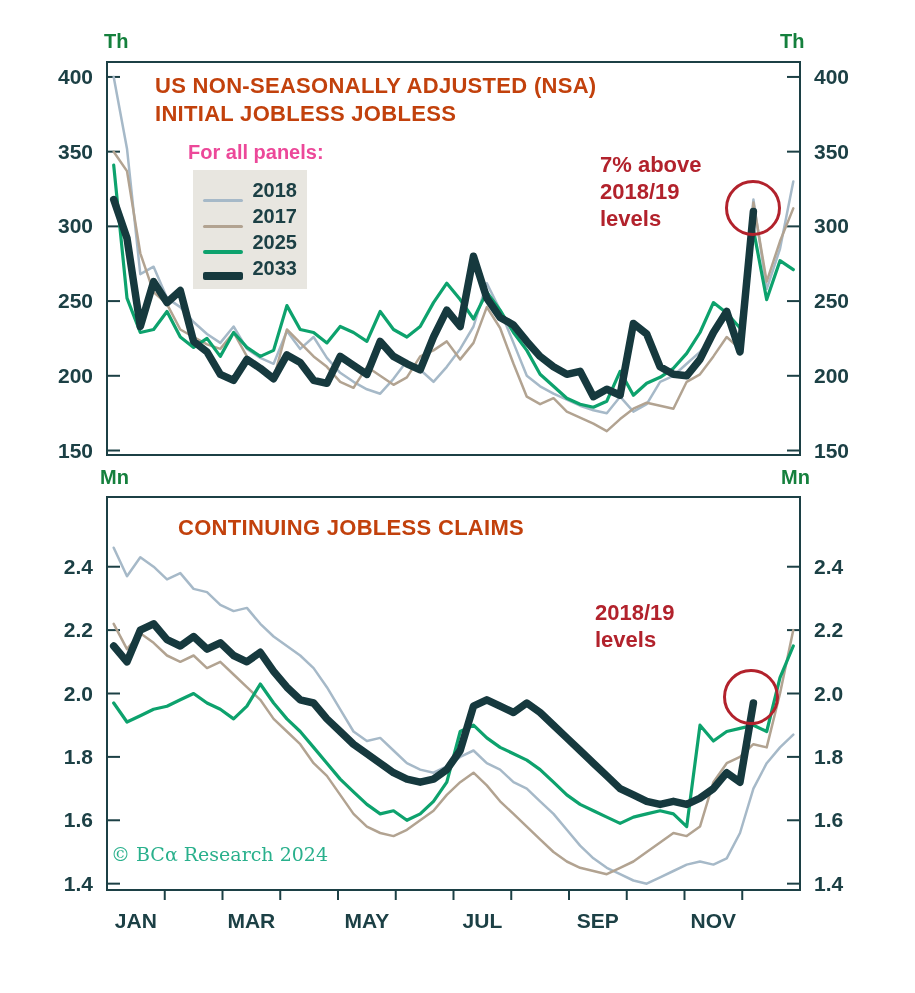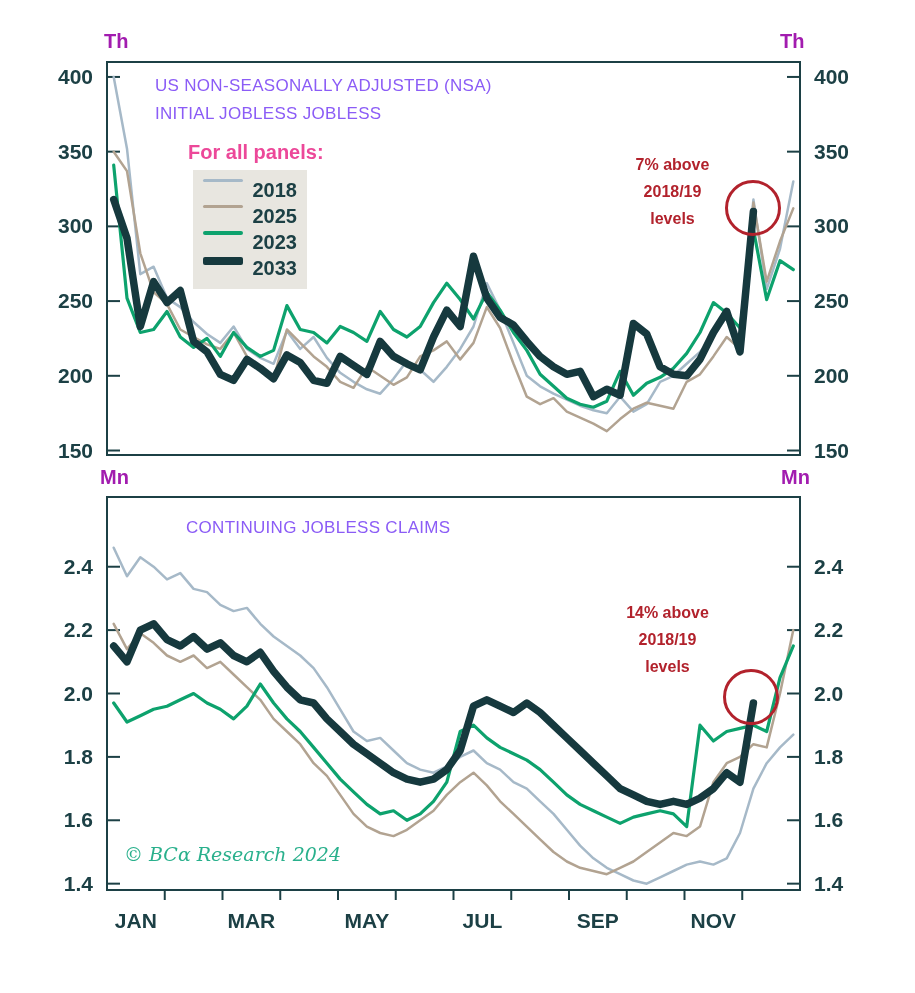--- a/index.html
+++ b/index.html
@@ -2,39 +2,39 @@
 <html><head>
 <meta charset="utf-8">
 <style>
   html,body{margin:0;padding:0;}
   body{
     width:915px;height:993px;position:relative;background:#ffffff;
     font-family:"Liberation Sans",sans-serif;overflow:hidden;
   }
   .abs{position:absolute;}
   .panel-title{
-    font-weight:normal;font-size:17px;line-height:28px;
-    color:#8b5cf6;letter-spacing:.3px;white-space:nowrap;
+    font-weight:bold;font-size:22px;line-height:28px;
+    color:#c2410c;letter-spacing:.3px;white-space:nowrap;
   }
-  .unit-label{font-weight:bold;font-size:20px;color:#a21caf;}
+  .unit-label{font-weight:bold;font-size:20px;color:#15803d;}
   .annotation{
-    font-weight:bold;font-size:16px;line-height:27px;
-    color:#b2222c;text-align:center;
+    font-weight:bold;font-size:22px;line-height:27px;
+    color:#b2222c;
   }
   .red-circle{
     box-sizing:border-box;width:56px;height:56px;
     border:3.5px solid #b2222c;border-radius:50%;background:transparent;
   }
   .legend-heading{font-weight:bold;font-size:20px;color:#ec4899;white-space:nowrap;}
   .legend-box{
     box-sizing:border-box;background:#e8e6e0;
     display:flex;flex-direction:column;justify-content:space-around;
     padding:8px 10px;
   }
-  .legend-row{display:flex;align-items:flex-start;}
+  .legend-row{display:flex;align-items:flex-end;}
   .legend-swatch{width:46px;margin-right:10px;border-radius:2px;background:#999;}
   .legend-label{font-weight:bold;font-size:20px;color:#1c4045;}
   .copyright{
     font-family:"DejaVu Serif",serif;font-size:19px;color:#29b08c;white-space:nowrap;
   }
   svg text.tick{
     font-family:"Liberation Sans",sans-serif;font-weight:bold;fill:#1c4045;
   }
 </style>
 </head>
@@ -129,41 +129,40 @@
 </div>
 
 <div class="abs legend-heading" style="left:188px;top:141px;">For all panels:</div>
 <div class="abs legend-box" style="left:193px;top:170px;width:114px;height:119px;">
   <div class="legend-row">
     <span class="legend-swatch" style="background: rgb(166, 185, 200); height: 3px;"></span>
     <span class="legend-label">2018</span>
   </div>
   <div class="legend-row">
     <span class="legend-swatch" style="background: rgb(178, 163, 145); height: 3px;"></span>
-    <span class="legend-label">2025</span>
+    <span class="legend-label">2017</span>
   </div>
   <div class="legend-row">
     <span class="legend-swatch" style="background: rgb(13, 162, 109); height: 4px;"></span>
-    <span class="legend-label">2023</span>
+    <span class="legend-label">2025</span>
   </div>
   <div class="legend-row">
     <span class="legend-swatch" style="background: rgb(22, 57, 62); height: 8px;"></span>
     <span class="legend-label">2033</span>
   </div>
 </div>
 
 <div class="abs annotation" style="left:600px;top:151px;width:145px;">
   <div>7% above</div>
   <div>2018/19</div>
   <div>levels</div>
 </div>
 <div class="abs red-circle" style="left:725px;top:180px;"></div>
 
-<div class="abs panel-title" style="left:186px;top:514px;">CONTINUING JOBLESS CLAIMS</div>
+<div class="abs panel-title" style="left:178px;top:514px;">CONTINUING JOBLESS CLAIMS</div>
 
 <div class="abs annotation" style="left:595px;top:599px;width:145px;">
-  <div>14% above</div>
   <div>2018/19</div>
   <div>levels</div>
 </div>
 <div class="abs red-circle" style="left:723px;top:669px;"></div>
 
-<div class="abs copyright" style="left:124px;top:843px;font-style:italic;">© BCα Research 2024</div>
+<div class="abs copyright" style="left:111px;top:843px;">© BCα Research 2024</div>
 
 </body></html>

